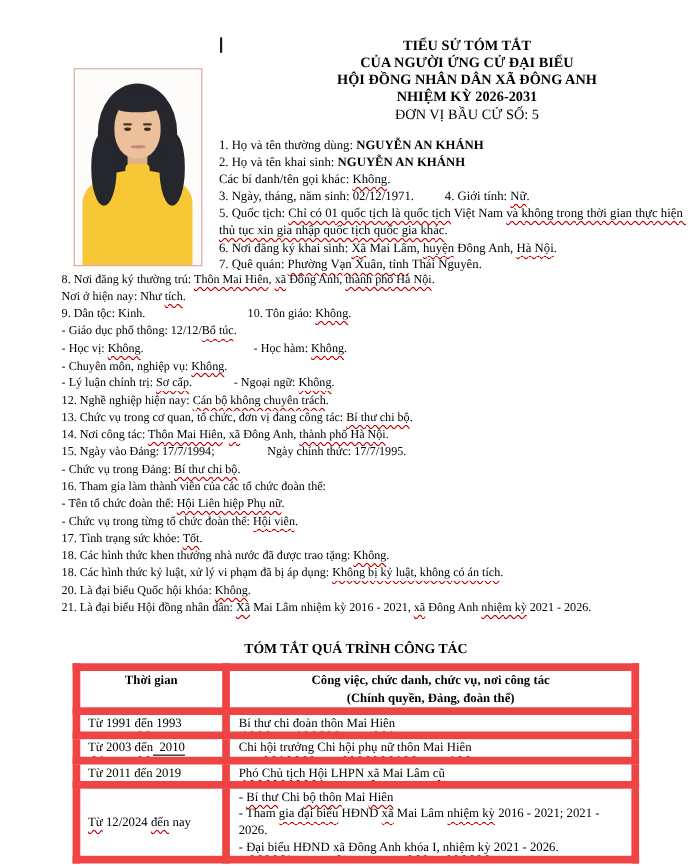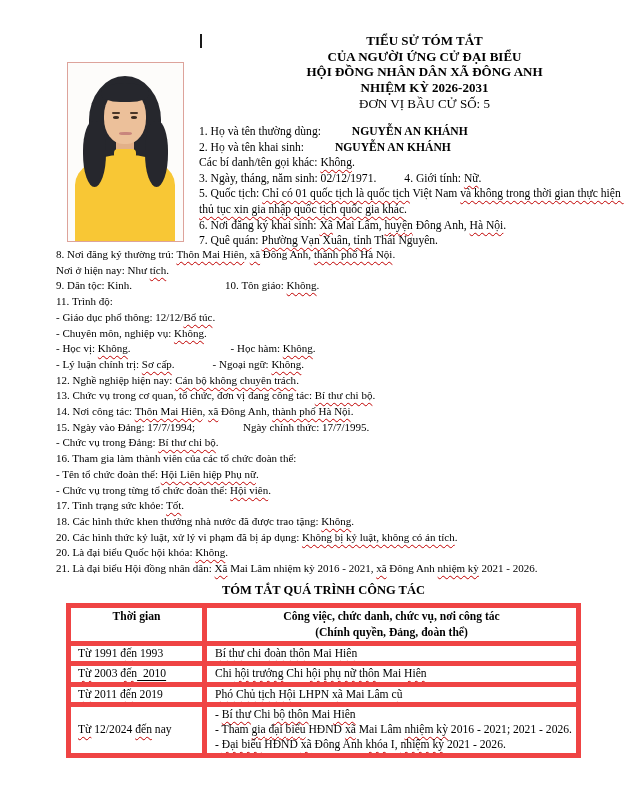--- a/index.html
+++ b/index.html
@@ -25,32 +25,32 @@
   .eye-r{left:63px;top:53px;width:6px;height:2.5px;background:#3a2a20;border-radius:50%;}
   .mouth{left:51px;top:69px;width:13px;height:3px;background:#c9857c;border-radius:40%;}
   
   .header{position:absolute;left:200px;top:33px;width:449px;text-align:center;
           font-size:13px;line-height:15.7px;}
   .header .hb{font-weight:bold;}
   
   .bio-right{position:absolute;left:199px;top:124px;width:433px;font-size:11.6px;line-height:15.6px;}
   .bio-full{position:absolute;left:56px;top:247px;width:576px;font-size:11px;line-height:15.7px;}
   .line{margin:0;white-space:pre-wrap;}
-  .b{font-weight:bold;margin-left:28px;}
+  .b{font-weight:bold;}
   .u-red{text-decoration-line:underline;text-decoration-style:wavy;text-decoration-color:#c00000;
          text-decoration-thickness:1px;text-underline-offset:2.5px;}
   .u-blue{text-decoration-line:underline;text-decoration-style:solid;text-decoration-color:#2e5bd7;
           text-decoration-thickness:1px;text-underline-offset:2.5px;text-decoration:underline;}
   .gap{display:inline-block;height:1px;}
   
   .career-title{position:absolute;left:66px;top:583px;width:515px;text-align:center;
                 font-weight:bold;font-size:12.5px;}
   table.career{position:absolute;left:66px;top:603px;width:515px;border-collapse:collapse;
                table-layout:fixed;font-size:11.6px;}
-  table.career td,table.career th{border:5px solid #ef4444;vertical-align:middle;overflow:hidden;}
+  table.career td,table.career th{border:7px solid #ef4444;vertical-align:middle;overflow:hidden;}
   table.career th{font-weight:bold;text-align:center;vertical-align:top;line-height:15.5px;padding-top:1px;}
   .col-time{width:136px;}
   .time-cell{padding:0 4px 0 7px;white-space:pre-wrap;}
   .work-cell{padding:0 4px 0 8px;margin-top:12px;}
   .wline{line-height:15.3px;white-space:pre-wrap;}
   tr.rh{height:32px;} tr.r1{height:18px;} tr.r2{height:20px;} tr.r3{height:19px;}
   tr.r4{height:18px;} tr.r5{height:48px;}
 </style>
 </head>
 <body>
@@ -90,36 +90,35 @@
       <p class="line"><span class="">3. Ngày, tháng, năm sinh: 02/12/1971.</span><span class="gap" style="width: 28px;"></span><span class="">4. Giới tính: </span><span class="u-red">Nữ</span><span class="">.</span></p>
       <p class="line"><span class="">5. Quốc tịch: </span><span class="u-red">Chỉ có 01 quốc tịch là quốc tịch</span><span class=""> Việt Nam </span><span class="u-red">và không trong thời gian thực hiện thủ tục xin gia nhập quốc tịch quốc gia khác</span><span class="">.</span></p>
       <p class="line"><span class="">6. Nơi đăng ký khai sinh: </span><span class="u-red">Xã</span><span class=""> Mai Lâm, </span><span class="u-red">huyện</span><span class=""> Đông Anh, </span><span class="u-red">Hà Nội</span><span class="">.</span></p>
       <p class="line"><span class="">7. Quê quán: </span><span class="u-red">Phường Vạn Xuân, tỉnh</span><span class=""> Thái Nguyên.</span></p>
     </div>
 
   <div class="bio-full" id="bio-full">
       <p class="line"><span class="">8. Nơi đăng ký thường trú: </span><span class="u-red">Thôn Mai Hiên</span><span class="">, </span><span class="u-red">xã</span><span class=""> Đông Anh, </span><span class="u-red">thành phố Hà Nội</span><span class="">.</span></p>
       <p class="line"><span class="">Nơi ở hiện nay: Như </span><span class="u-red">tích</span><span class="">.</span></p>
       <p class="line"><span class="">9. Dân tộc: Kinh.</span><span class="gap" style="width: 93px;"></span><span class="">10. Tôn giáo: </span><span class="u-red">Không</span><span class="">.</span></p>
-      <p class="line"><span class="">11. Trình độ:</span></p>
       <p class="line"><span class="">- Giáo dục phổ thông: 12/12/</span><span class="u-red">Bổ túc</span><span class="">.</span></p>
+      <p class="line"><span class="">- Học vị: </span><span class="u-red">Không</span><span class="">.</span><span class="gap" style="width: 100px;"></span><span class="">- Học hàm: </span><span class="u-red">Không</span><span class="">.</span></p>
       <p class="line"><span class="">- Chuyên môn, nghiệp vụ: </span><span class="u-red">Không</span><span class="">.</span></p>
-      <p class="line"><span class="">- Học vị: </span><span class="u-red">Không</span><span class="">.</span><span class="gap" style="width: 100px;"></span><span class="">- Học hàm: </span><span class="u-red">Không</span><span class="">.</span></p>
       <p class="line"><span class="">- Lý luận chính trị: </span><span class="u-red">Sơ cấp</span><span class="">.</span><span class="gap" style="width: 38px;"></span><span class="">- Ngoại ngữ: </span><span class="u-red">Không</span><span class="">.</span></p>
       <p class="line"><span class="">12. Nghề nghiệp hiện nay: </span><span class="u-red">Cán bộ không chuyên trách</span><span class="">.</span></p>
       <p class="line"><span class="">13. Chức vụ trong cơ quan, tổ chức, đơn vị đang công tác: </span><span class="u-red">Bí thư chi bộ</span><span class="">.</span></p>
       <p class="line"><span class="">14. Nơi công tác: </span><span class="u-red">Thôn Mai Hiên</span><span class="">, </span><span class="u-red">xã</span><span class=""> Đông Anh, </span><span class="u-red">thành phố Hà Nội</span><span class="">.</span></p>
       <p class="line"><span class="">15. Ngày vào Đảng: 17/7/1994;</span><span class="gap" style="width: 48px;"></span><span class="">Ngày chính thức: 17/7/1995.</span></p>
       <p class="line"><span class="">- Chức vụ trong Đảng: </span><span class="u-red">Bí thư chi bộ</span><span class="">.</span></p>
       <p class="line"><span class="">16. Tham gia làm thành viên của các tổ chức đoàn thể:</span></p>
       <p class="line"><span class="">- Tên tổ chức đoàn thể: </span><span class="u-red">Hội Liên hiệp Phụ nữ</span><span class="">.</span></p>
       <p class="line"><span class="">- Chức vụ trong từng tổ chức đoàn thể: </span><span class="u-red">Hội viên</span><span class="">.</span></p>
       <p class="line"><span class="">17. Tình trạng sức khỏe: </span><span class="u-red">Tốt</span><span class="">.</span></p>
       <p class="line"><span class="">18. Các hình thức khen thưởng nhà nước đã được trao tặng: </span><span class="u-red">Không</span><span class="">.</span></p>
-      <p class="line"><span class="">20. Các hình thức kỷ luật, xử lý vi phạm đã bị áp dụng: </span><span class="u-red">Không bị kỷ luật, không có án tích</span><span class="">.</span></p>
+      <p class="line"><span class="">18. Các hình thức kỷ luật, xử lý vi phạm đã bị áp dụng: </span><span class="u-red">Không bị kỷ luật, không có án tích</span><span class="">.</span></p>
       <p class="line"><span class="">20. Là đại biểu Quốc hội khóa: </span><span class="u-red">Không</span><span class="">.</span></p>
       <p class="line"><span class="">21. Là đại biểu Hội đồng nhân dân: </span><span class="u-red">Xã</span><span class=""> Mai Lâm nhiệm kỳ 2016 - 2021, </span><span class="u-red">xã</span><span class=""> Đông Anh </span><span class="u-red">nhiệm kỳ</span><span class=""> 2021 - 2026.</span></p>
     </div>
 
   <div class="career-title">TÓM TẮT QUÁ TRÌNH CÔNG TÁC</div>
 
   <table class="career">
     <colgroup>
         <col class="col-time">
         <col>

